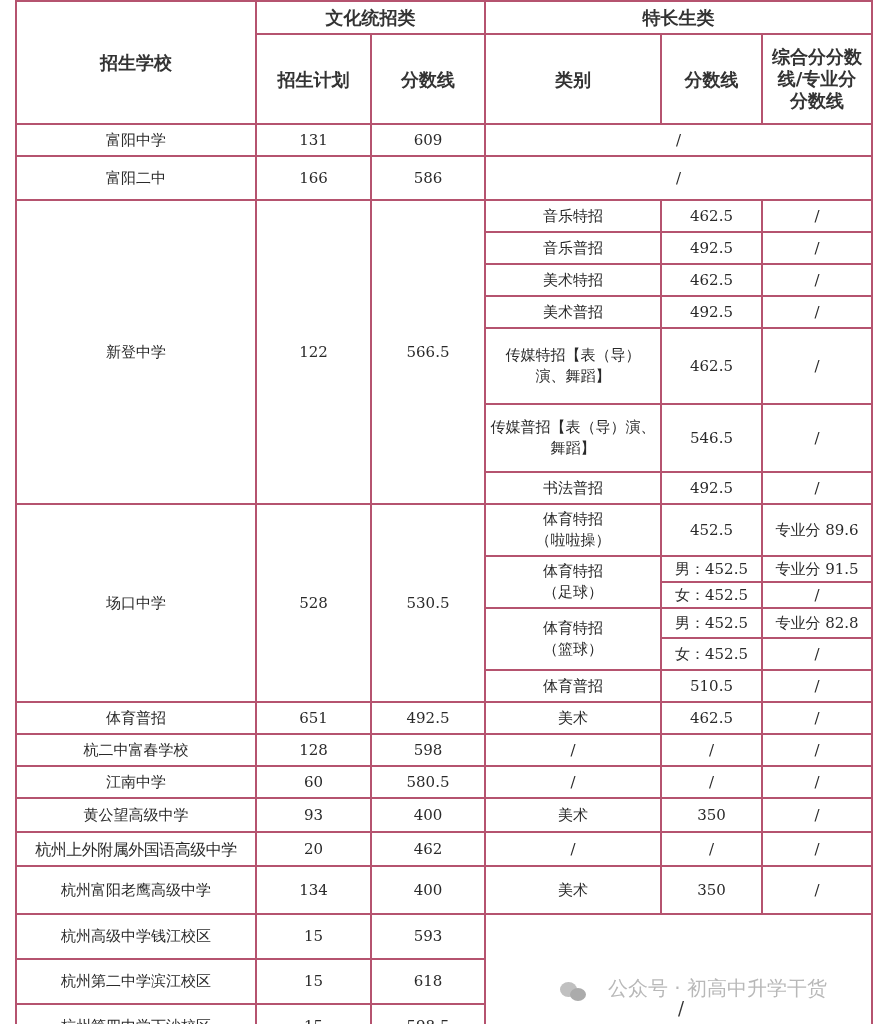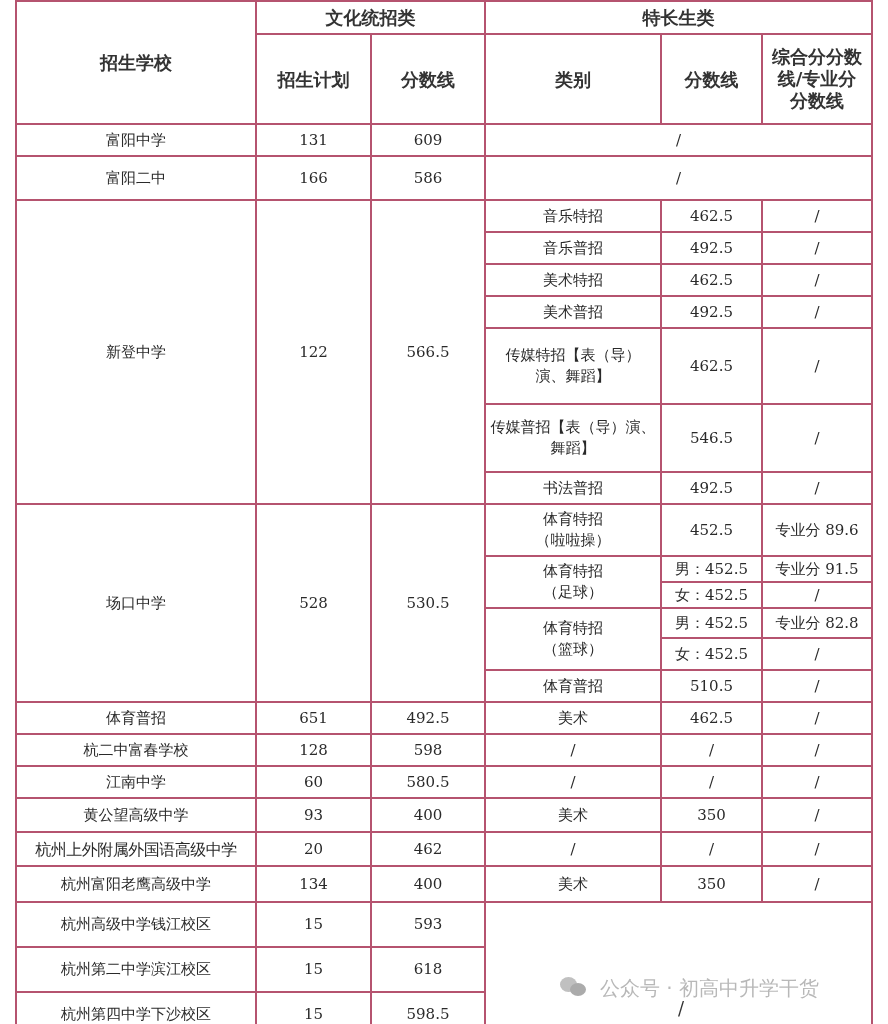--- a/index.html
+++ b/index.html
@@ -6,21 +6,21 @@
   body { width:888px; height:1024px; overflow:hidden; position:relative;
          font-family:"DejaVu Serif","Liberation Serif",serif; color:#2a2a2a; }
   table.score { position:absolute; left:15px; top:0; border-collapse:collapse; table-layout:fixed; }
   table.score td, table.score th {
     border:2px solid #b5536f; text-align:center; vertical-align:middle;
     padding:0; font-size:15px; line-height:21px; font-weight:normal; overflow:hidden;
   }
   table.score th { font-weight:bold; font-family:"DejaVu Sans","Liberation Sans",sans-serif; color:#333; font-size:18px; }
   table.score tr > *:first-child { }
   .wm { position:absolute; left:560px; top:975px; font-family:"DejaVu Sans","Liberation Sans",sans-serif;
-        font-size:20px; color:#b8b8b8; display:flex; align-items:flex-start; gap:12px; white-space:nowrap; }
+        font-size:20px; color:#b8b8b8; display:flex; align-items:flex-end; gap:20px; white-space:nowrap; }
   .wm .wechat { width:28px; height:22px; position:relative; }
   .wm .wechat i { position:absolute; background:#c0c0c0; border-radius:50%; }
   .bigslash { position:absolute; left:678px; top:998px; font-size:18px; color:#333; }
 </style>
 </head>
 <body>
 
 <table class="score">
   <colgroup>
     <col style="width:240px">
@@ -161,21 +161,21 @@
     <td>/</td>
   </tr>
   <tr style="height:34px">
     <td style="font-size:16px;letter-spacing:-0.5px">杭州上外附属外国语高级中学</td>
     <td>20</td>
     <td>462</td>
     <td>/</td>
     <td>/</td>
     <td>/</td>
   </tr>
-  <tr style="height:36px">
+  <tr style="height:48px">
     <td>杭州富阳老鹰高级中学</td>
     <td>134</td>
     <td>400</td>
     <td>美术</td>
     <td>350</td>
     <td>/</td>
   </tr>
 
   <tr style="height:45px">
     <td>杭州高级中学钱江校区</td>

